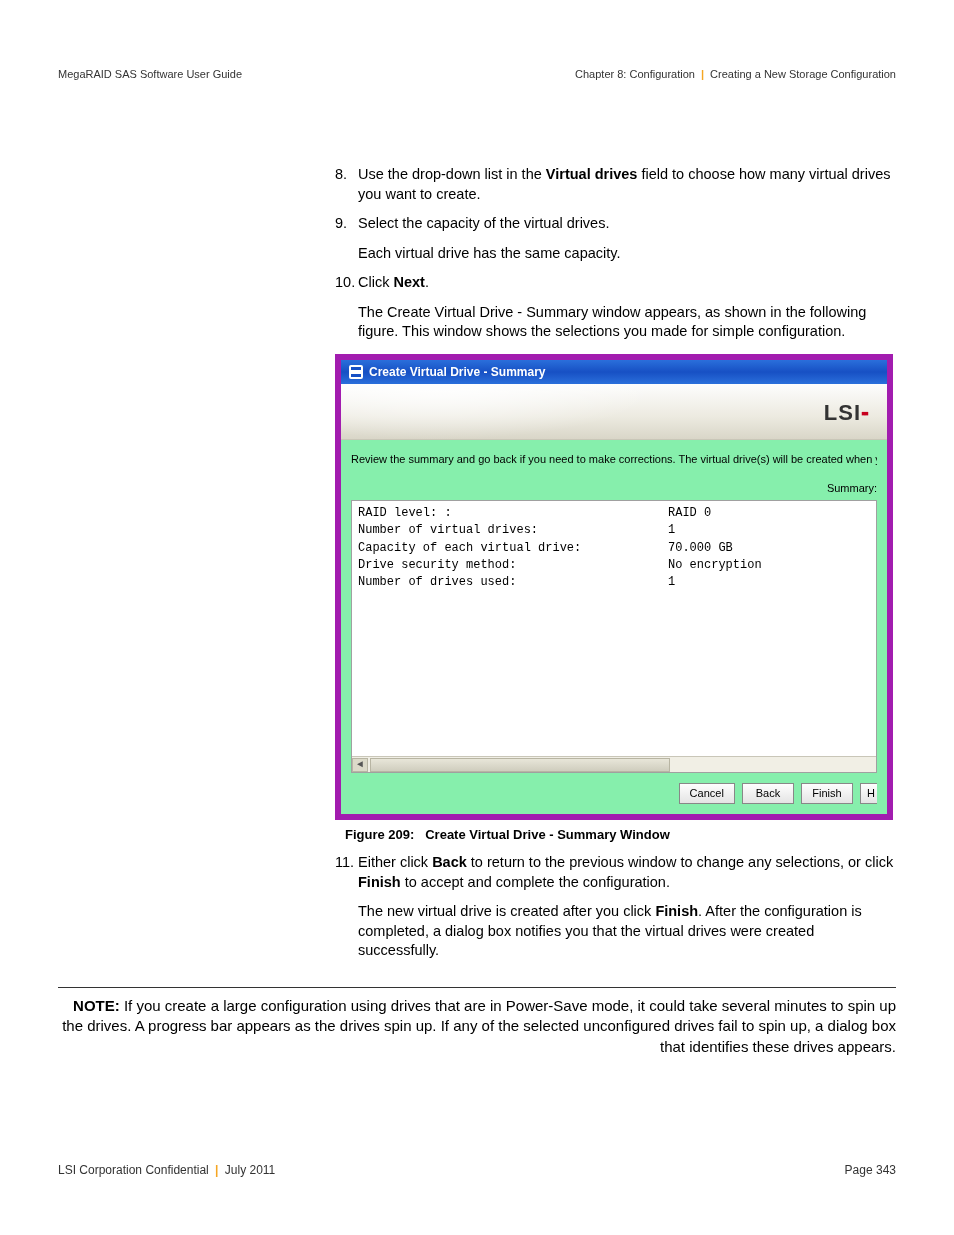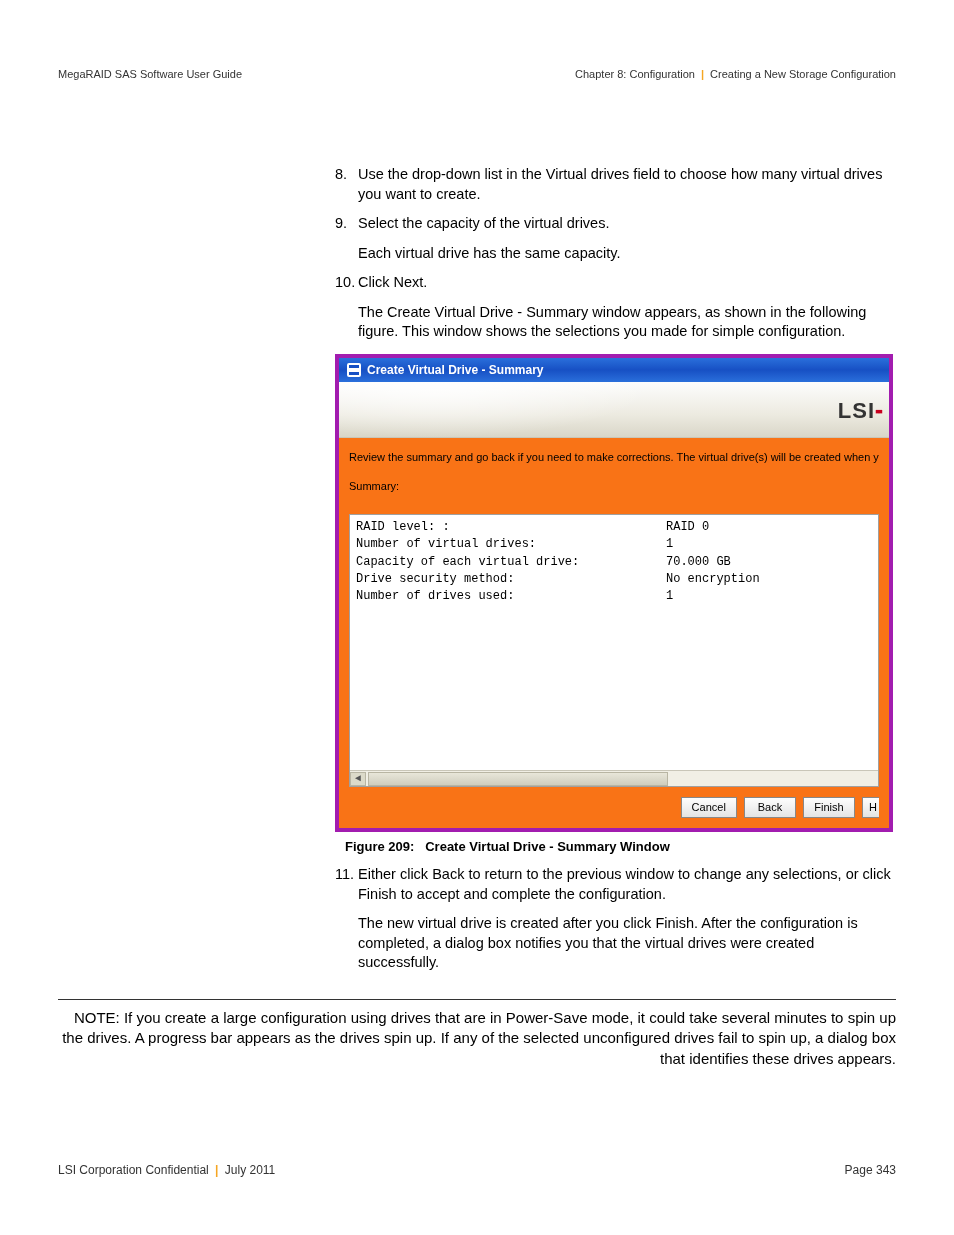--- a/index.html
+++ b/index.html
@@ -26,28 +26,28 @@
     position: absolute;
     top: 165px;
     left: 335px;
     right: 58px;
     font-size: 14.5px;
     line-height: 1.35;
   }
   .ol-item { margin-bottom: 10px; position: relative; padding-left: 23px; }
   .ol-num { position: absolute; left: 0; top: 0; }
   .sub-para { margin-left: 23px; margin-bottom: 10px; }
-  .b { font-weight: normal; }
+  .b { font-weight: bold; }
 
   .dialog {
-    border: 4px solid #a21caf;
+    border: 6px solid #a21caf;
     margin-top: 12px;
     margin-bottom: 6px;
     width: 558px;
-    background: #f97316;
+    background: #86efac;
     font-family: Tahoma, Arial, sans-serif;
   }
   .titlebar {
     background: linear-gradient(to bottom, #2a6fdb 0%, #1750c4 50%, #2a6fdb 100%);
     color: #fff;
     font-size: 12px;
     font-weight: bold;
     padding: 4px 8px;
     display: flex;
     align-items: center;
@@ -71,32 +71,32 @@
     background: linear-gradient(to bottom, #fdfdfd 0%, #eceae0 60%, #d9d6c8 100%);
     position: relative;
     border-bottom: 1px solid #c9c6b8;
   }
   .banner::before{
     content:"";position:absolute;left:0;top:0;width:320px;height:56px;
     background: radial-gradient(ellipse at 30% 0%, rgba(255,255,255,0.9) 0%, rgba(210,205,190,0) 70%);
   }
   .logo {
     position: absolute;
-    right: 8px;
+    right: 20px;
     top: 14px;
     font-family: Arial, sans-serif;
     font-size: 22px;
     font-weight: bold;
     color: #333;
     letter-spacing: 1px;
   }
   .logo-dots { font-size: 14px; color: #c7001e; letter-spacing: -2px; position: relative; top:-2px; }
   .dlg-body { padding: 12px 10px 0 10px; font-size: 11px; color: #000; }
   .dlg-desc { margin-bottom: 14px; white-space: nowrap; overflow: hidden; }
-  .dlg-label { margin-bottom: 20px; display:block; }
+  .dlg-label { margin-bottom: 4px; display:block;text-align:right; }
   .summary-box {
     background: #fff;
     border: 1px solid #a0a0a0;
     height: 273px;
     font-family: "Courier New", monospace;
     font-size: 12px;
     padding: 4px 6px 0 6px;
     position: relative;
     overflow: hidden;
   }

